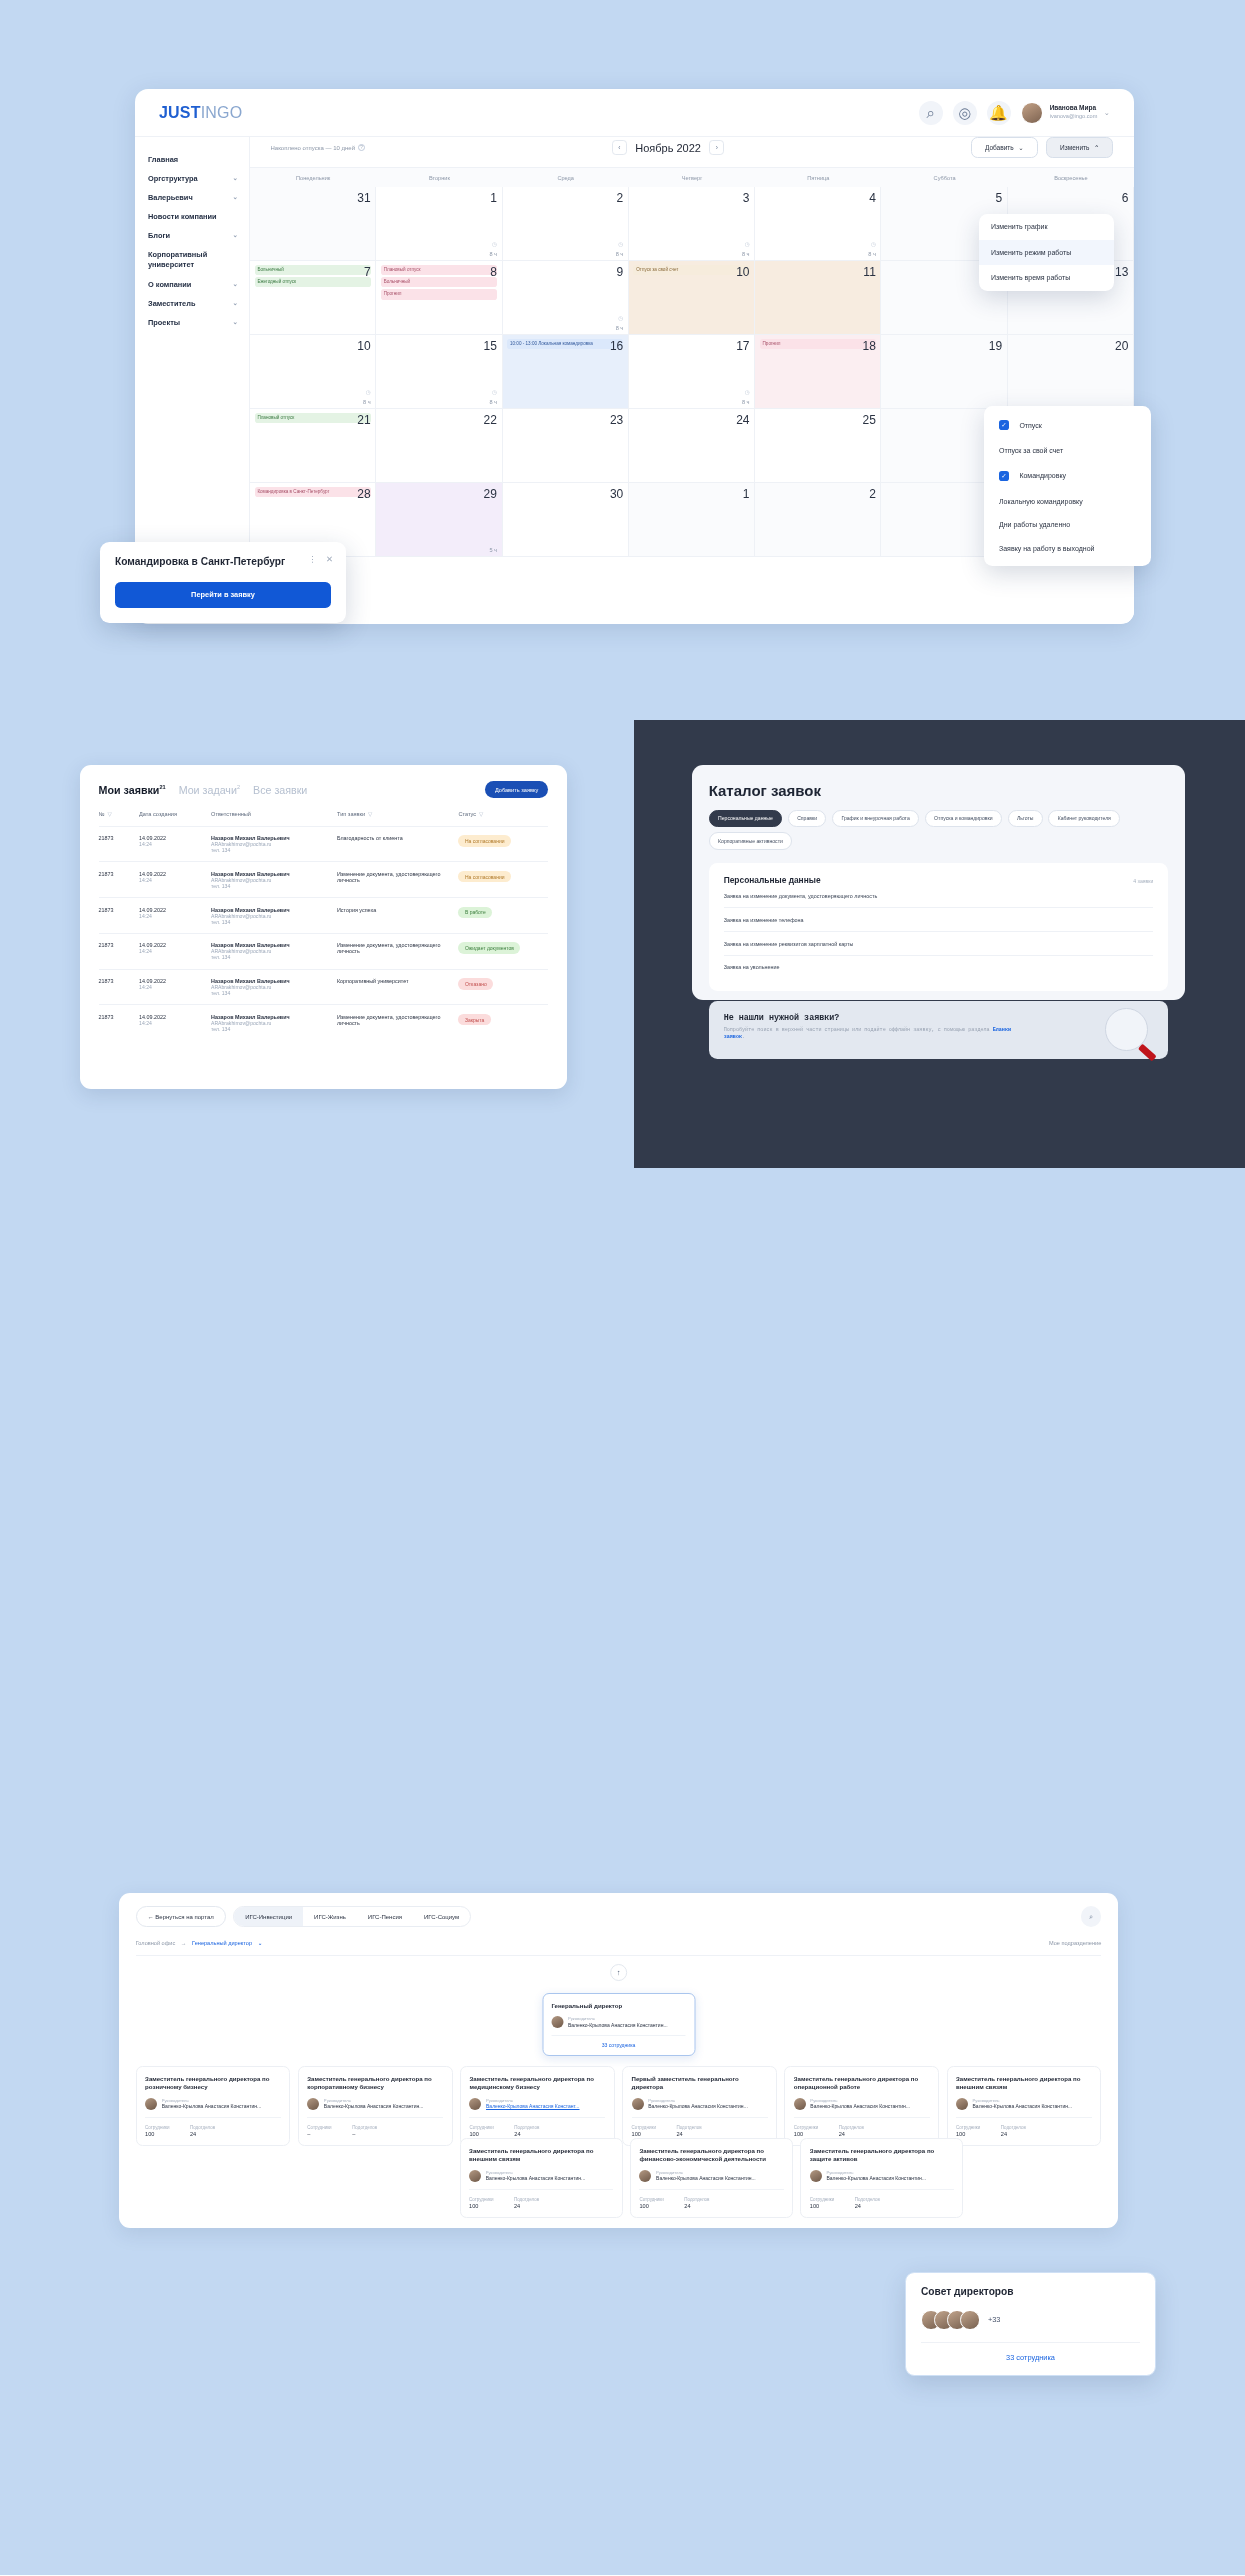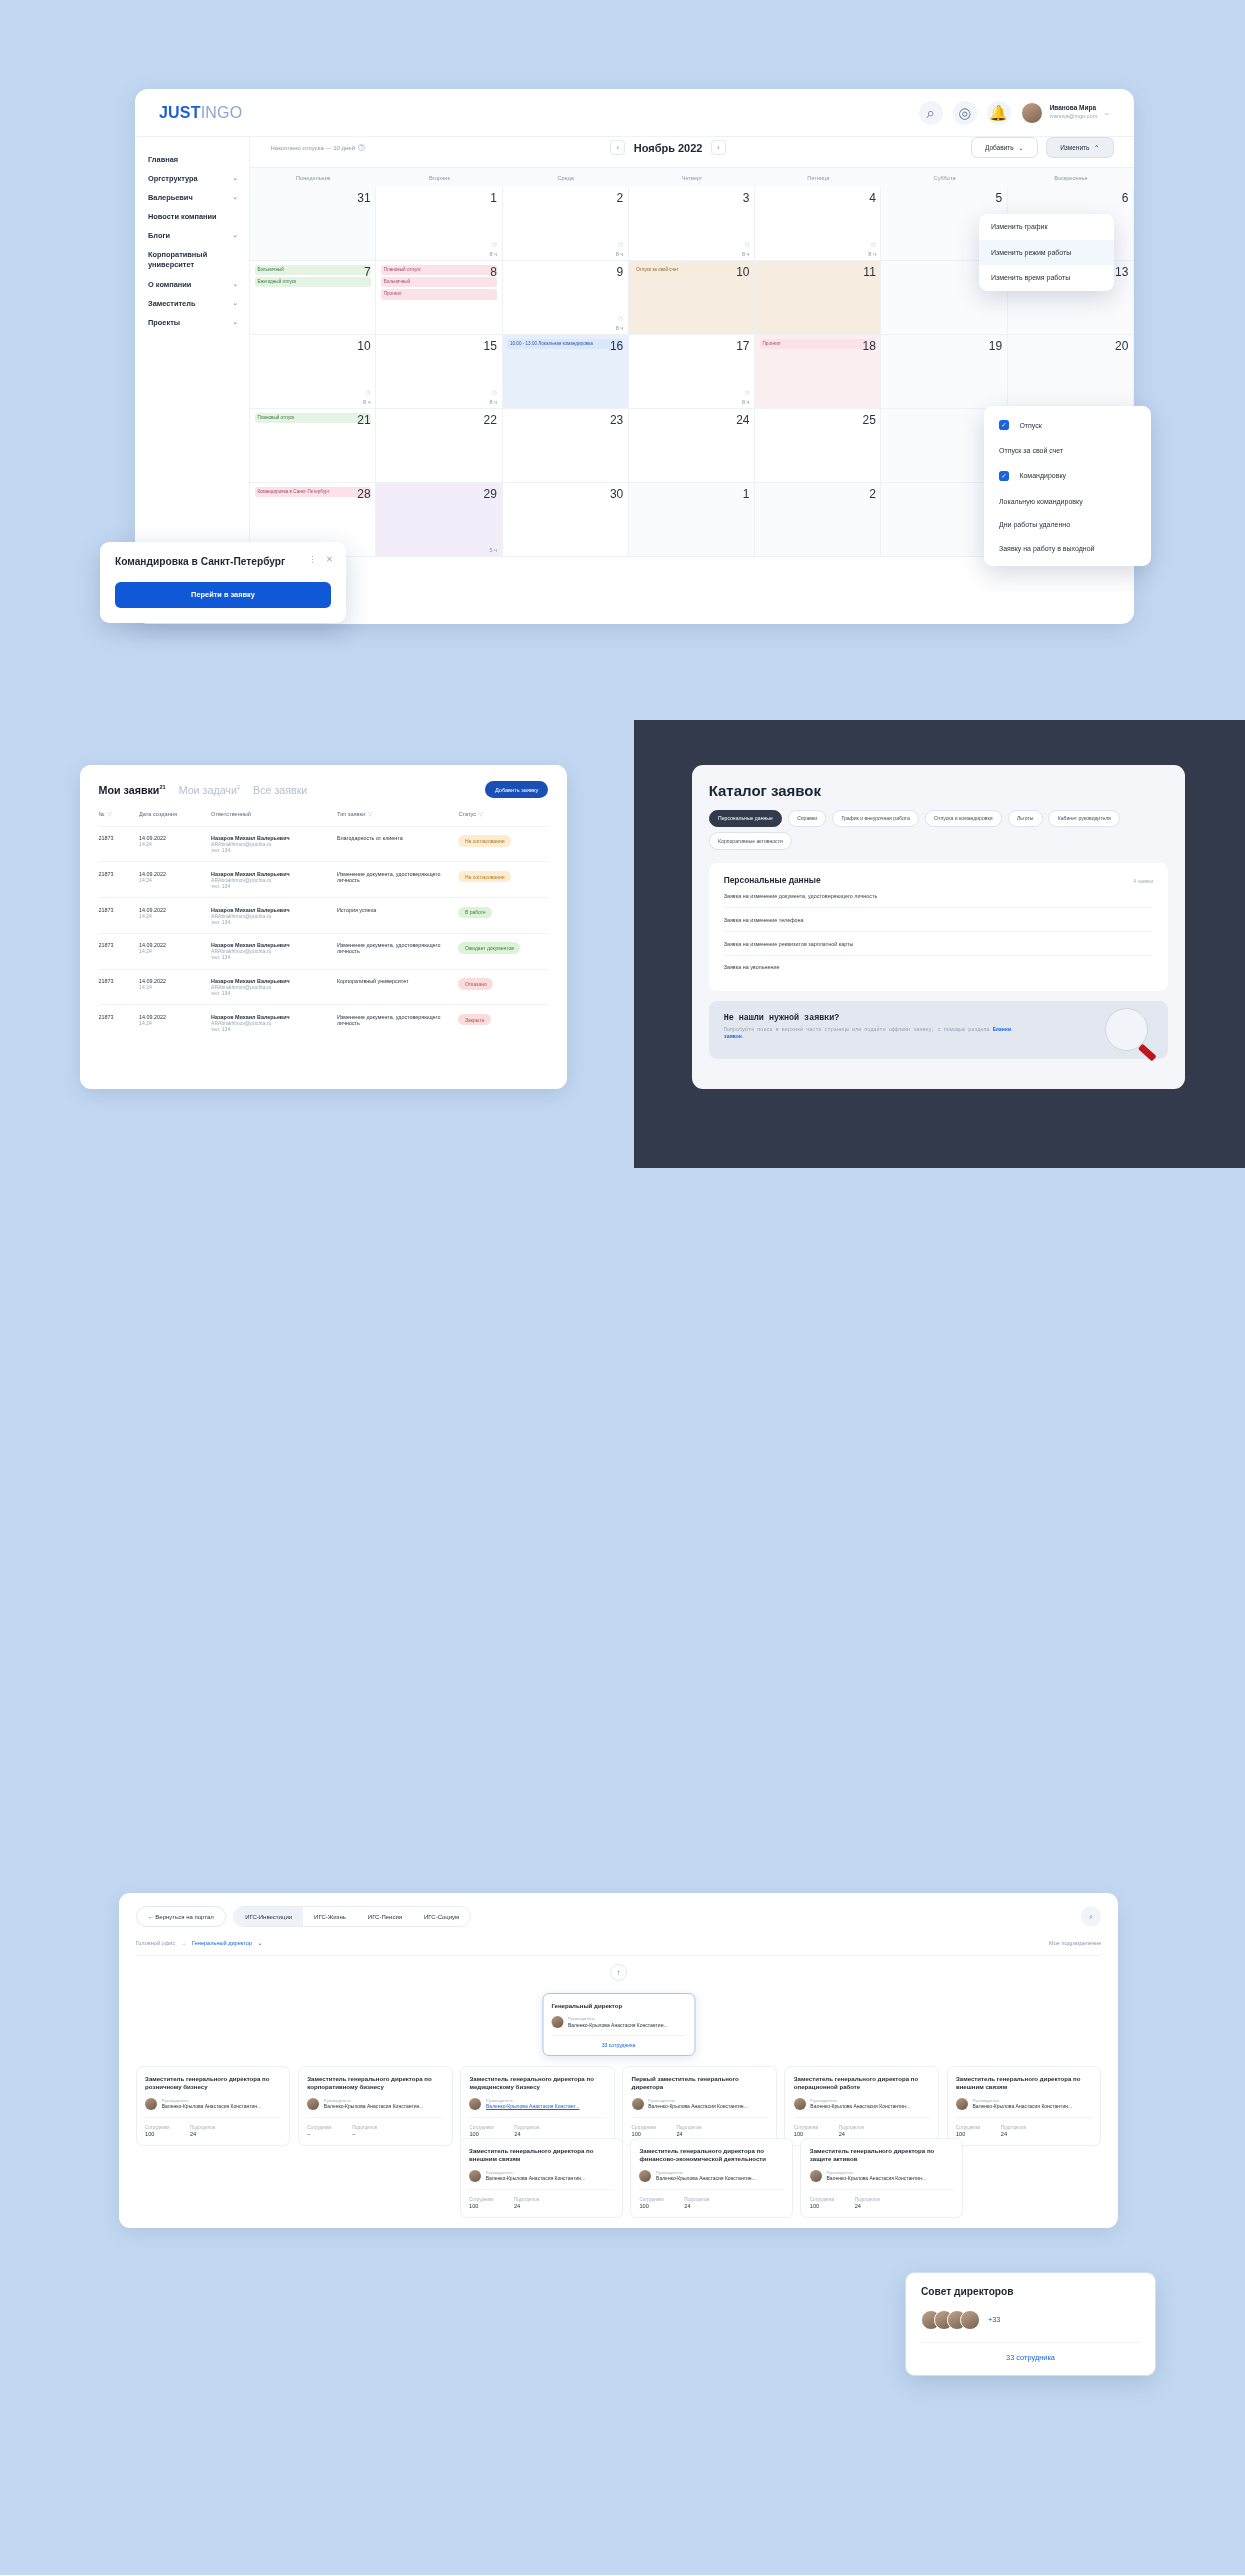--- a/index.html
+++ b/index.html
@@ -40,21 +40,21 @@
   .side-item .ch { margin-left:auto; color:#96a3b6; font-size:6.5px; }
   .main { flex:1; background:#fff; position:relative; }
   .tabs { display:flex; align-items:center; gap:13px; padding:11px 20.5px 9.3px; }
   .tab { font-size:12px; color:#b6c0d0; }
   .tab.active { color:#141b29; font-weight:bold; }
   .toolbar { display:flex; align-items:center; padding:0 20.5px 9.3px; }
   .accum { font-size:6px; color:#8c97a8; display:flex; align-items:center; gap:2.8px; }
   .qmark { width:7.4px;height:7.4px;border-radius:50%;border:0.9px solid #c0cada; font-size:4.6px; display:flex;align-items:center;justify-content:center;color:#9aa6b8;}
   .month-nav { margin:0 auto; display:flex; align-items:center; gap:8.4px; }
   .nav-sq { width:15px;height:15px;border:0.9px solid #e3e8ef;border-radius:3.7px;display:flex;align-items:center;justify-content:center;font-size:6.5px;color:#6d7d96;background:#fff;}
-  .month-label { font-size:11px; font-weight:bold; }
+  .month-label { font-size:11px; font-weight:normal; }
   .btn-row { display:flex; gap:8.4px; }
   .btn { font-size:6.5px; padding:5.6px 13px; border-radius:6.5px; border:0.9px solid #d7dfea; background:#fff; color:#2a3242; display:flex; align-items:center; gap:4.6px;}
   .btn.grey { background:#eceff4; }
 
   .cal { border-top:0.9px solid #eef1f6; }
   .cal-head { display:grid; grid-template-columns:repeat(7,1fr); background:#fafbfd; }
   .cal-head div { font-size:5.6px; color:#8c97a8; text-align:center; padding:6.5px 0; }
   .cal-grid { display:grid; grid-template-columns:repeat(7,1fr); }
   .cell { height:74px; border-right:0.9px solid #eef1f6; border-bottom:0.9px solid #eef1f6; padding:3.7px 4.6px; position:relative; font-size:5.6px; }
   .cell .dnum { position:absolute; right:4.6px; top:3.7px; font-size:12px; color:#2a3242; }
@@ -105,21 +105,21 @@
   table.req th { font-size:5.6px; color:#5e6a7d; text-align:left; padding:0 0 8.4px; font-weight:normal; vertical-align:top; }
   table.req th .fl { color:#b9c3d2; margin-left:2.8px; }
   table.req td { font-size:5.4px; padding:8.4px 5.6px 8.4px 0; border-top:0.9px solid #eef1f6; vertical-align:top; color:#2a3242; }
   .nm { font-weight:bold; }
   .muted { color:#9aa6b8; font-size:5.1px; display:block; }
   .pill { display:inline-block; font-size:5px; padding:2.8px 6.5px; border-radius:7.4px; }
   .pill.orange { background:#fdeccf; color:#b07a2a; }
   .pill.green  { background:#dcf3d8; color:#3f8040; }
   .pill.red    { background:#fbdcdc; color:#c2504f; }
 
-  .cat-card { position:absolute; left:58px; top:45px; width:493px; height:324px; background:#f4f6fa; border-radius:11px; padding:16.7px 16.7px; }
+  .cat-card { position:absolute; left:58px; top:45px; width:493px; height:235px; background:#f4f6fa; border-radius:11px; padding:16.7px 16.7px; }
   .cat-title { font-size:15px; font-weight:bold; color:#1d2433; }
   .chips { display:flex; flex-wrap:wrap; gap:5.6px; margin-top:11px; }
   .chip { font-size:5.1px; padding:4.6px 8.4px; border-radius:10.2px; border:0.9px solid #dde3ec; color:#424d60; background:#fff; }
   .chip.dark { background:#323a4b; color:#fff; border-color:#323a4b; }
   .cat-panel { background:#fff; border-radius:8.4px; margin-top:13px; padding:12px 15px; }
   .cat-panel h5 { font-size:8.4px; font-weight:bold; }
   .cat-h { display:flex; align-items:baseline; }
   .cat-h .cnt { margin-left:auto; font-size:5.1px; color:#a6b0bf; }
   .cat-row { font-size:5.4px; color:#3a4455; padding:8.4px 0; border-bottom:0.9px solid #eef1f6; }
   .cat-row:last-child { border-bottom:none; }

